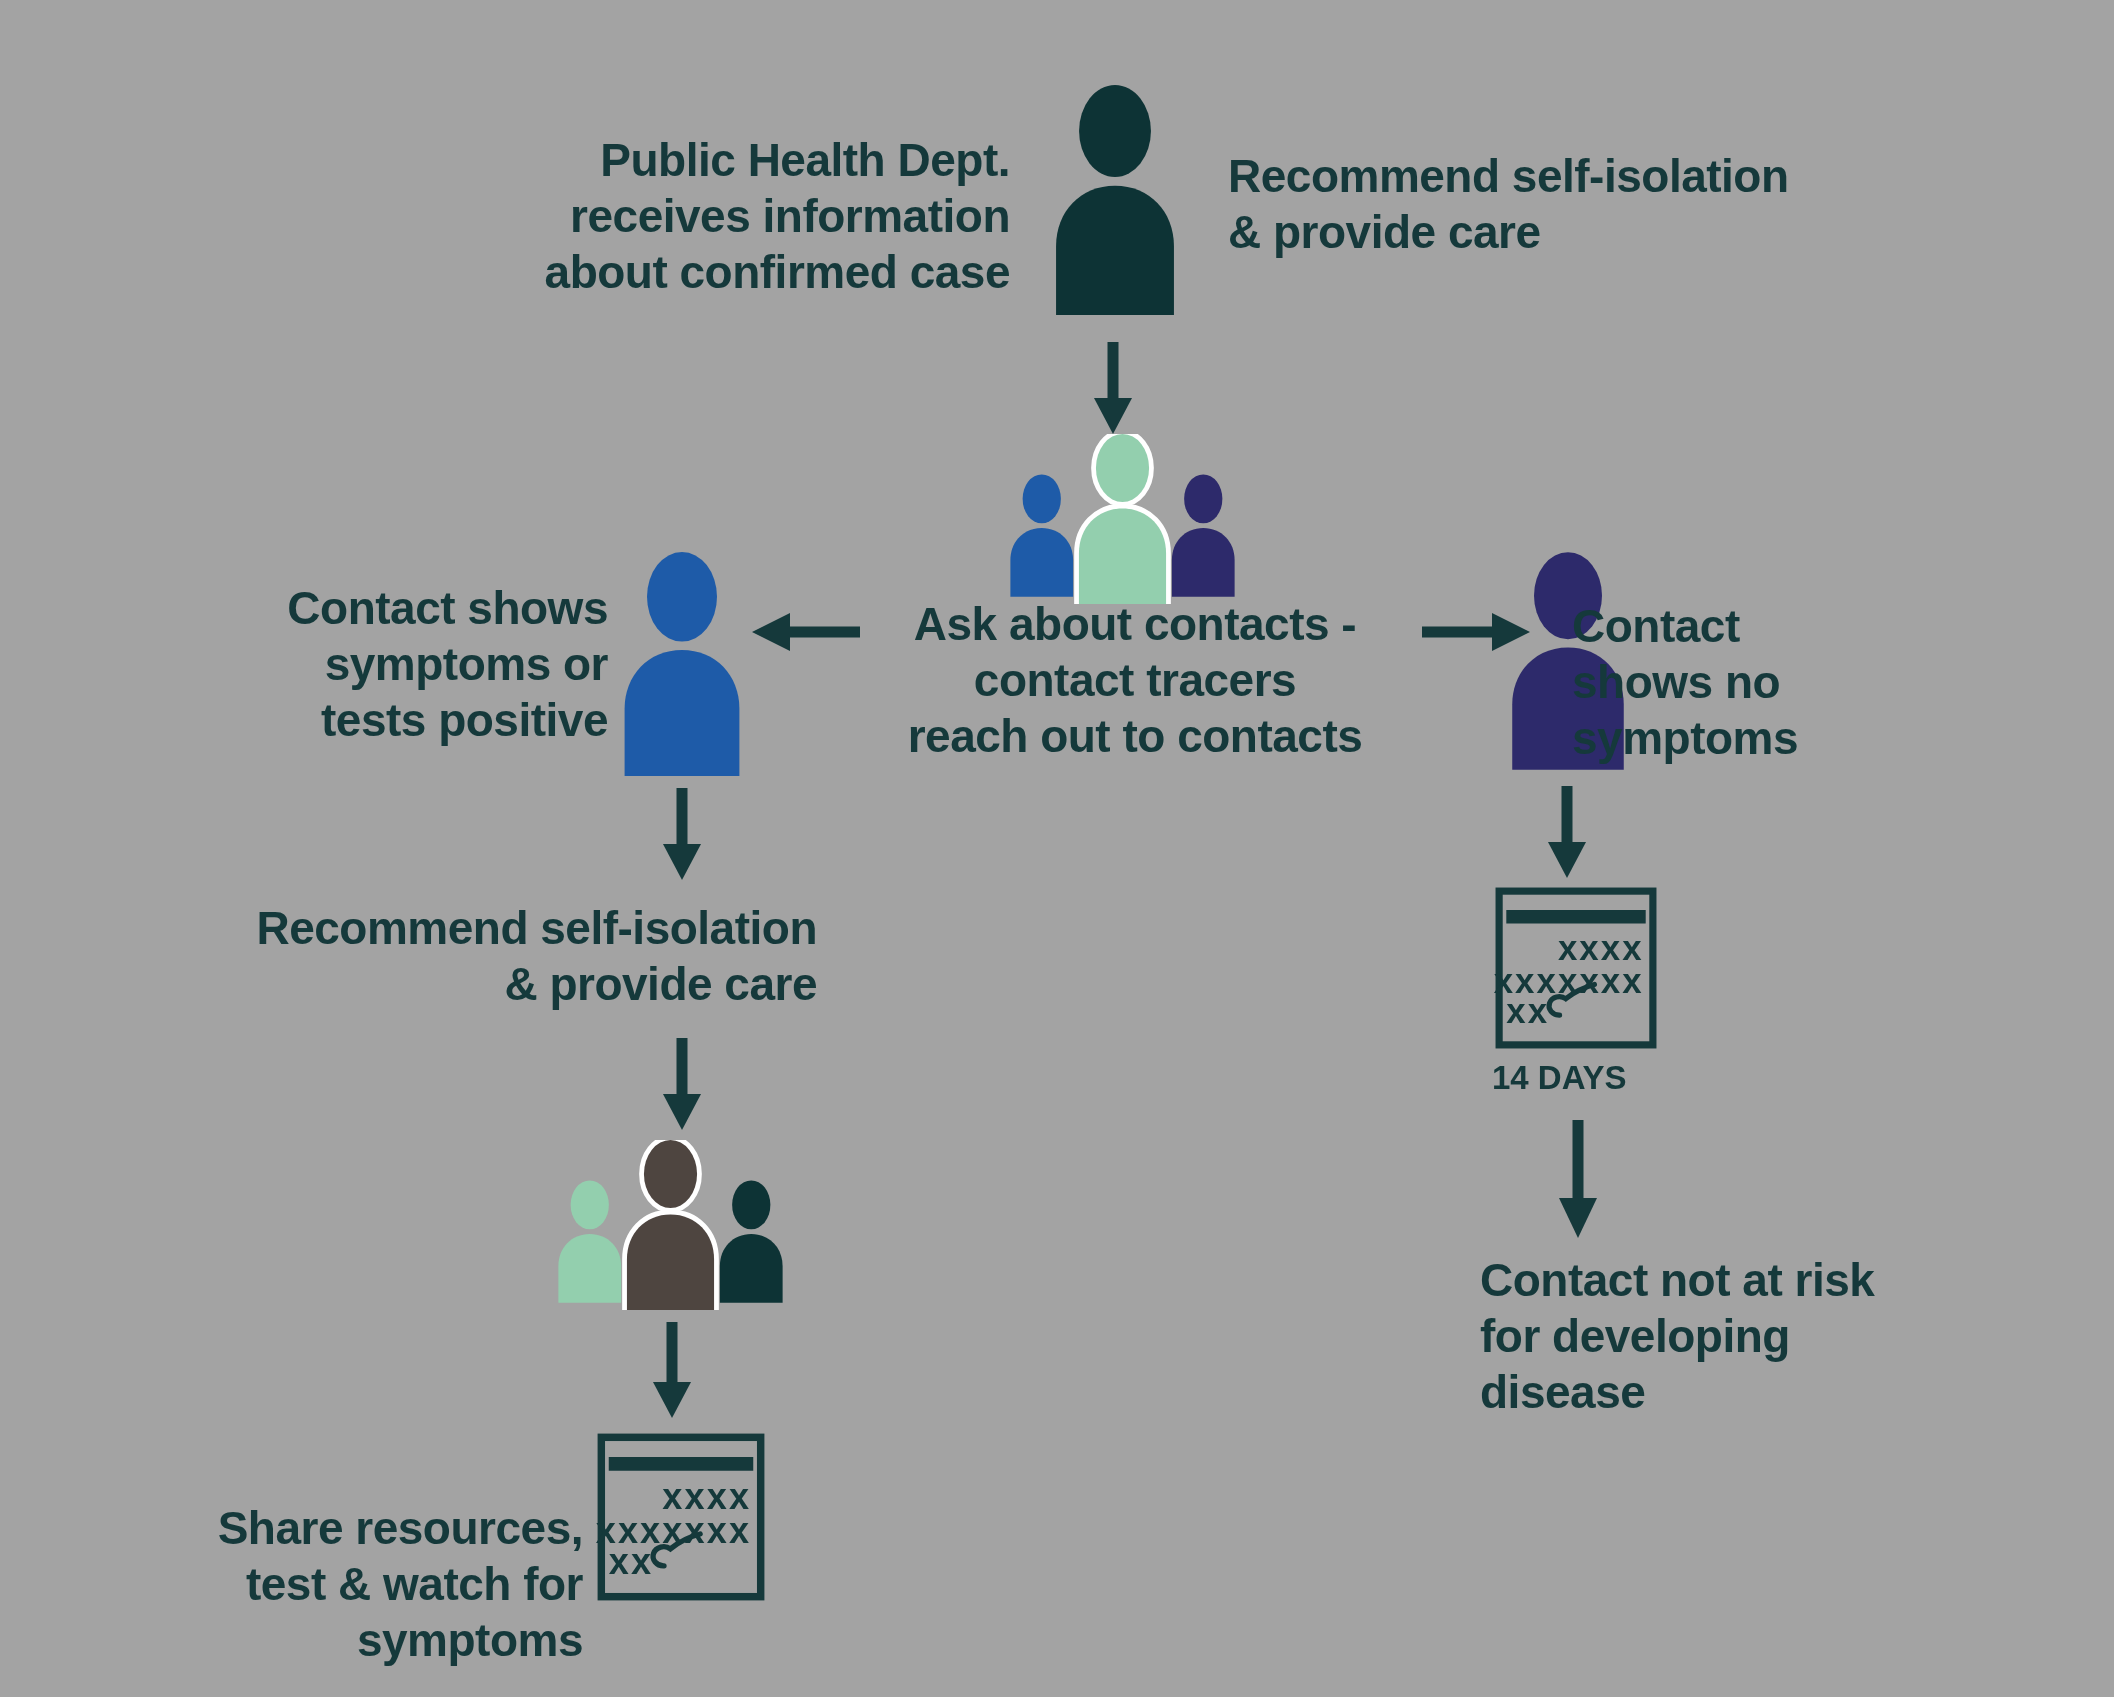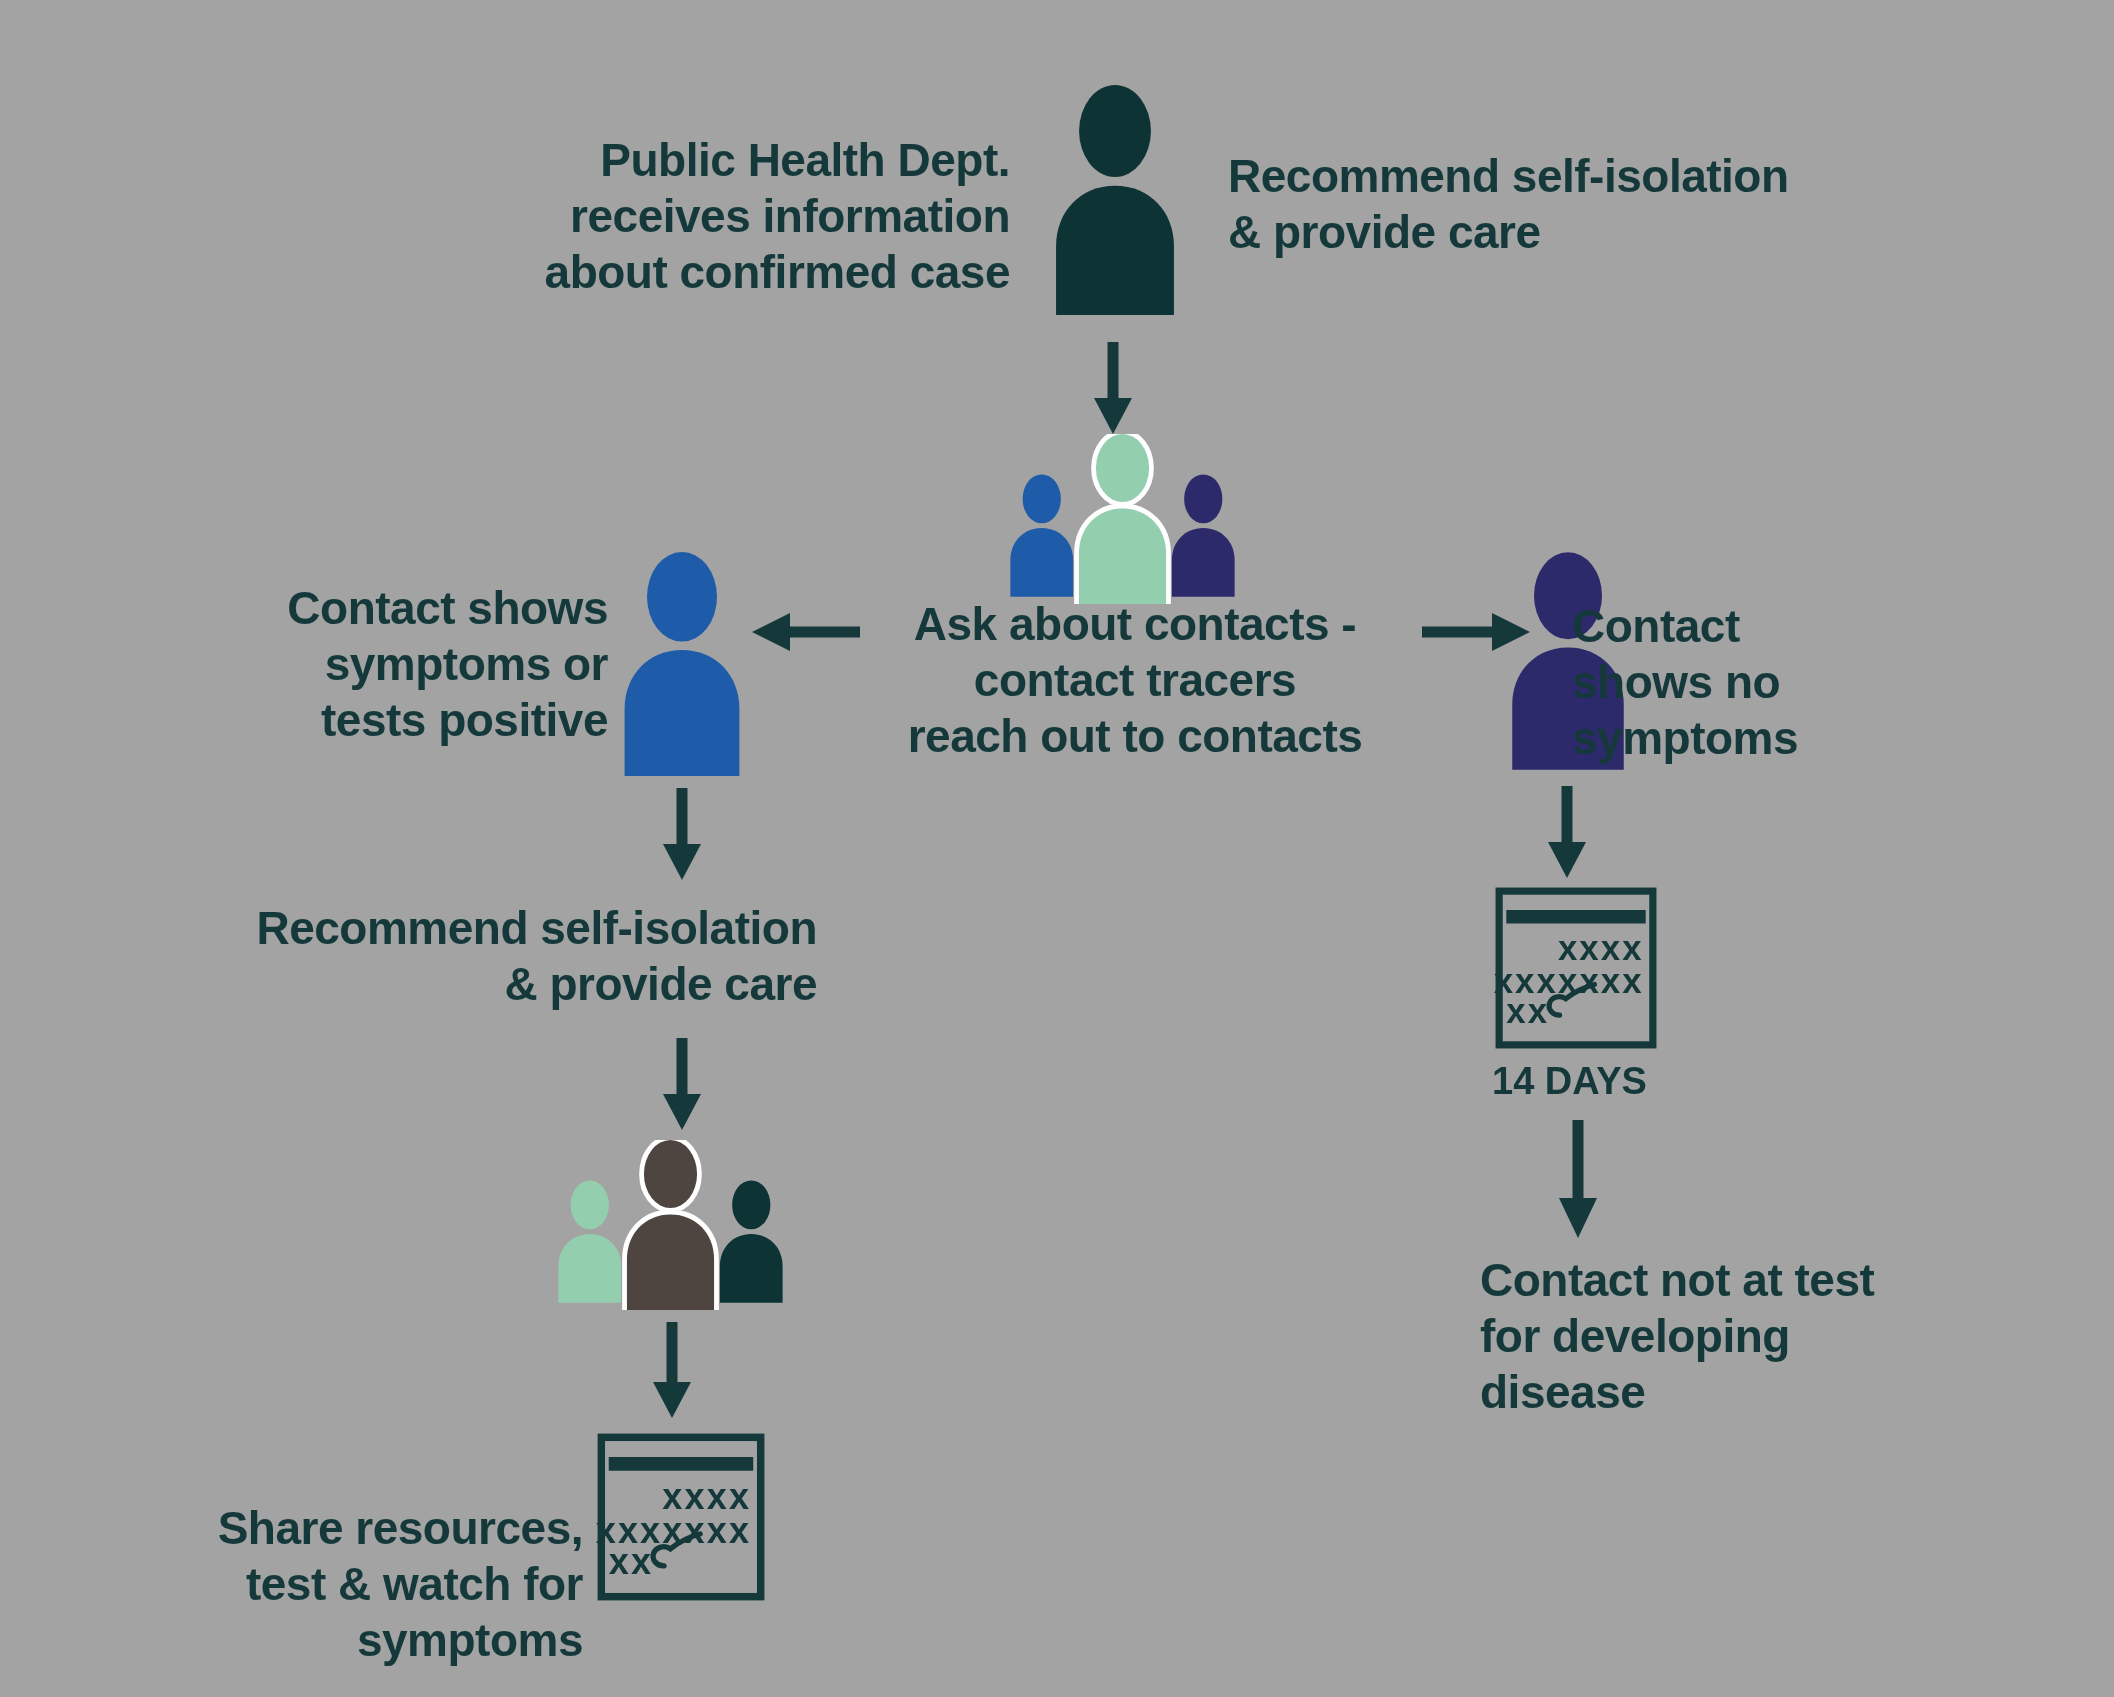--- a/index.html
+++ b/index.html
@@ -27,21 +27,21 @@
   
   .t-phd       { left: 360px;  top: 132px;  width: 650px; }
   .t-rec-top   { left: 1228px; top: 148px;  width: 720px; }
   .t-ask       { left: 855px;  top: 596px;  width: 560px; }
   .t-symptoms  { left: 204px;  top: 580px;  width: 404px; }
   .t-nosym     { left: 1572px; top: 598px;  width: 340px; }
   .t-rec-left  { left: 105px;  top: 900px;  width: 712px; }
   .t-askabout  { left: 260px;  top: 1168px; width: 275px; }
   .t-share     { left: 105px;  top: 1500px; width: 478px; }
   .t-testwatch { left: 1672px; top: 922px;  width: 420px; }
-  .t-14days    { left: 1492px; top: 1058px; width: 240px; font-size: 38px; letter-spacing: 0; }
+  .t-14days    { left: 1492px; top: 1058px; width: 240px; font-size: 33px; letter-spacing: 0; }
   .t-notrisk   { left: 1480px; top: 1252px; width: 520px; }
 
   
   .icon { position: absolute; }
   .p-top    { left: 1043px; top: 85px;   width: 144px; height: 230px; }
   .p-left   { left: 612px;  top: 552px;  width: 140px; height: 224px; }
   .p-right  { left: 1500px; top: 552px;  width: 136px; height: 218px; }
   .g-top    { left: 1000px; top: 434px;  width: 245px; height: 170px; }
   .g-bottom { left: 548px;  top: 1140px; width: 245px; height: 170px; }
   .c-left   { left: 596px;  top: 1430px; width: 170px; height: 174px; }
@@ -210,17 +210,17 @@
   </svg>
 
 
   <div class="txt left t-14days">14 DAYS</div>
 
   <svg class="icon a6" viewBox="0 0 44 118">
     <line x1="22" y1="0" x2="22" y2="82" stroke-width="11" stroke="#15393b"></line>
     <polygon points="3,78 41,78 22,118" fill="#15393b"></polygon>
   </svg>
 
-  <div class="txt left t-notrisk">Contact not at test
+  <div class="txt left t-notrisk">Contact not at risk
 for developing
 disease</div>
 
 </div>
 
 </body></html>

